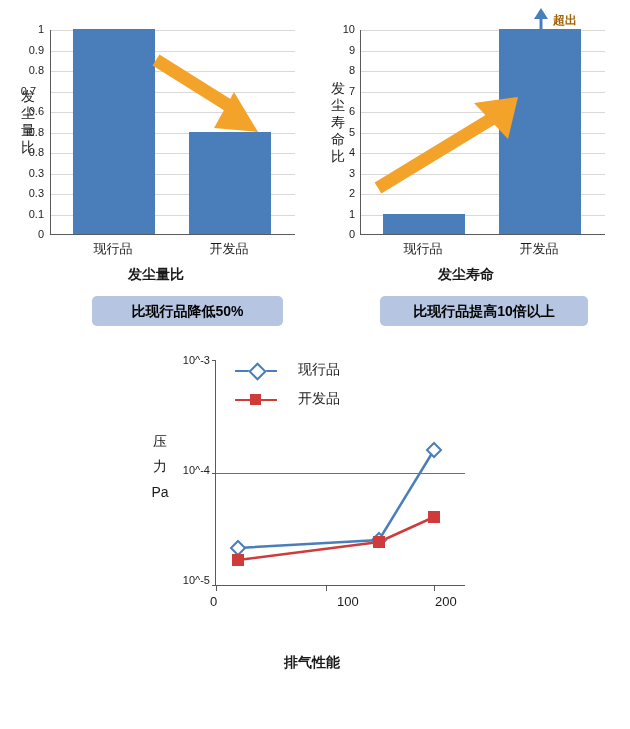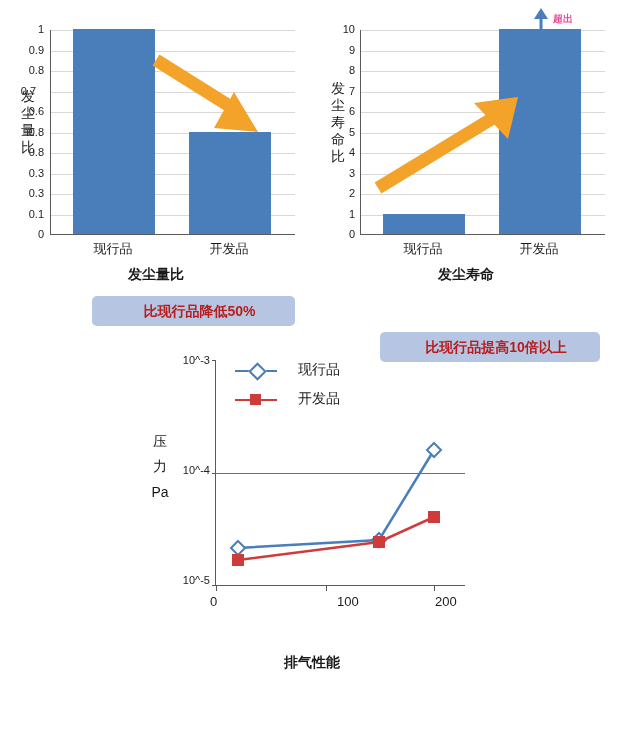--- a/index.html
+++ b/index.html
@@ -66,35 +66,34 @@
   .chart-caption {
     position: absolute;
     font-size: 14px;
     font-weight: bold;
     text-align: center;
     white-space: nowrap;
   }
   .badge {
     position: absolute;
     background: #b6c6e2;
-    color: #b91c1c;
+    color: #000000;
     font-weight: bold;
     font-size: 14px;
     border-radius: 5px;
     text-align: center;
     line-height: 30px;
     height: 30px;
     white-space: nowrap;
-    padding-left: 12px;
   }
   .arrow-note {
     position: absolute;
-    font-size: 10px;
+    font-size: 12px;
     font-weight: bold;
-    color: #ec4899;
+    color: #a16207;
     white-space: nowrap;
   }
   svg.overlay {
     position: absolute;
     overflow: visible;
     pointer-events: none;
   }
 
   
   .legend-item {
@@ -218,21 +217,21 @@
   <div class="tick-label" style="left:8px; top:166.5px; width:32px;">3</div>
   <div class="tick-label" style="left:8px; top:187px; width:32px;">2</div>
   <div class="tick-label" style="left:8px; top:207.5px; width:32px;">1</div>
   <div class="tick-label" style="left:8px; top:228px; width:32px;">0</div>
 
   <div class="cat-label" style="left:63px; top:240px; width:90px;">现行品</div>
   <div class="cat-label" style="left:179px; top:240px; width:90px;">开发品</div>
 
   <div class="chart-caption" style="left:123px; top:266px;">发尘寿命</div>
 
-  <div class="badge" style="left:65px; top:296px; width:208px;margin-top:36px;">比现行品提高10倍以上</div>
+  <div class="badge" style="left:65px; top:296px; width:208px;">比现行品提高10倍以上</div>
 </div>
 
 <div class="panel" style="left:0px; top:338px; width:630px; height:391px;">
 
   <div class="legend-line" style="left:235px; top:32px;"></div>
   <div class="legend-marker-d" style="left:251px; top:27px;"></div>
   <div class="legend-item" style="left:298px; top:23px;">现行品</div>
 
   <div class="legend-line" style="left:235px; top:61px; border-top-color:#cf3b3b;"></div>
   <div class="legend-marker-s" style="left:250px; top:56px;"></div>

